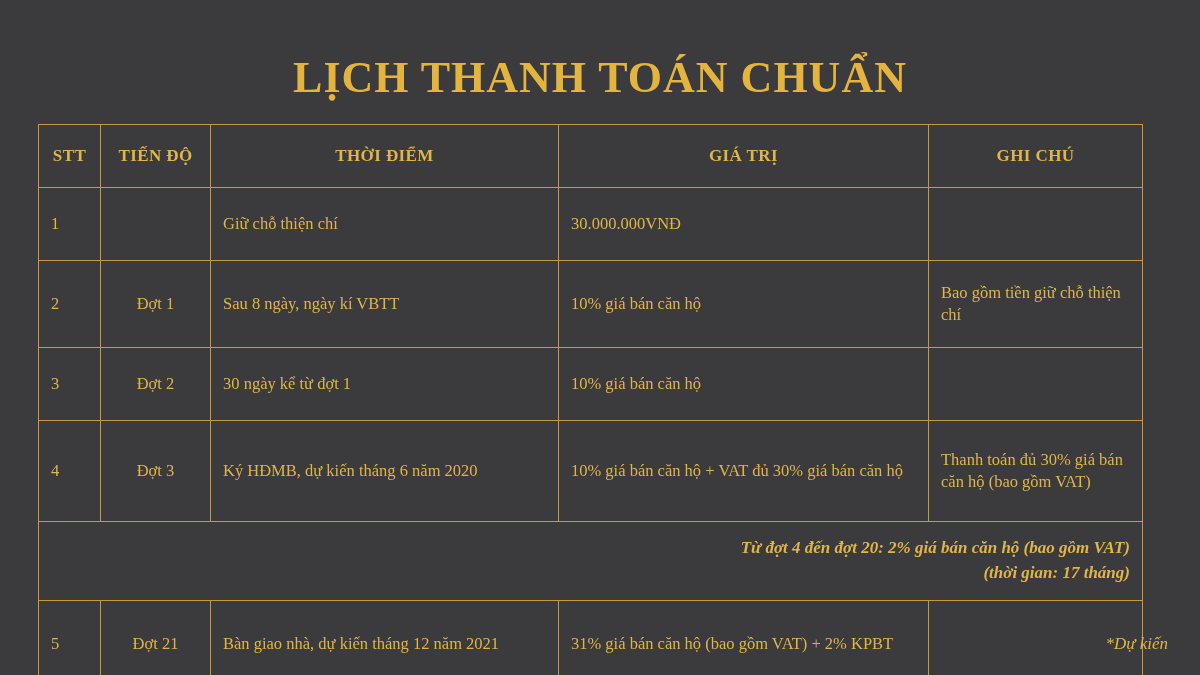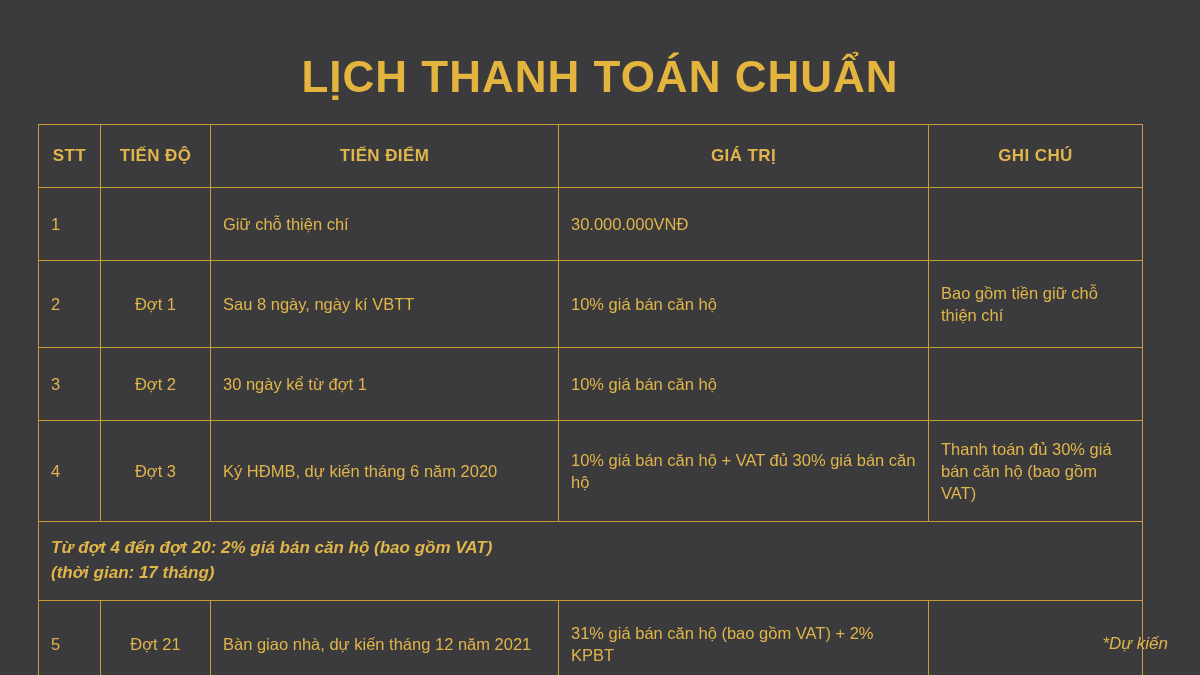--- a/index.html
+++ b/index.html
@@ -11,20 +11,21 @@
     height: 675px;
     background: #3b3a3c;
     font-family: "Liberation Sans", sans-serif;
     overflow: hidden;
   }
   .slide {
     position: relative;
     width: 1200px;
     height: 675px;
     box-sizing: border-box;
+    font-family: Liberation Serif, serif;
   }
   .title {
     text-align: center;
     color: #e3b53f;
     font-size: 44px;
     font-weight: bold;
     letter-spacing: 1px;
     padding-top: 52px;
     padding-bottom: 0;
     margin: 0;
@@ -63,21 +64,21 @@
   .col-thoidiem { width: 348px; }
   .col-giatri { width: 370px; }
   .col-ghichu { width: 214px; }
   td.c-stt { text-align: left; padding-left: 14px; }
   td.c-tiendo { text-align: center; padding-left: 14px; }
   tr.row-1 td { height: 52px; }
   tr.row-2 td { height: 66px; }
   tr.row-3 td { height: 52px; }
   tr.row-4 td { height: 80px; }
   tr.row-note td {
-    text-align: left;
+    text-align: right;
     font-style: italic;
     font-weight: bold;
     font-size: 17px;
     line-height: 1.45;
     height: 62px;
     padding: 8px 12px;
   }
   tr.row-5 td { height: 66px; }
   .note-line { display: block; }
   .footnote {
@@ -102,21 +103,21 @@
         <col class="col-stt">
         <col class="col-tiendo">
         <col class="col-thoidiem">
         <col class="col-giatri">
         <col class="col-ghichu">
       </colgroup>
       <thead>
         <tr>
           <th>STT</th>
           <th>TIẾN ĐỘ</th>
-          <th>TIẾN ĐIỂM</th>
+          <th>THỜI ĐIỂM</th>
           <th>GIÁ TRỊ</th>
           <th>GHI CHÚ</th>
         </tr>
       </thead>
       <tbody>
         <tr class="row-1">
           <td class="c-stt">1</td>
           <td class="c-tiendo"></td>
           <td>Giữ chỗ thiện chí</td>
           <td>30.000.000VNĐ</td>

